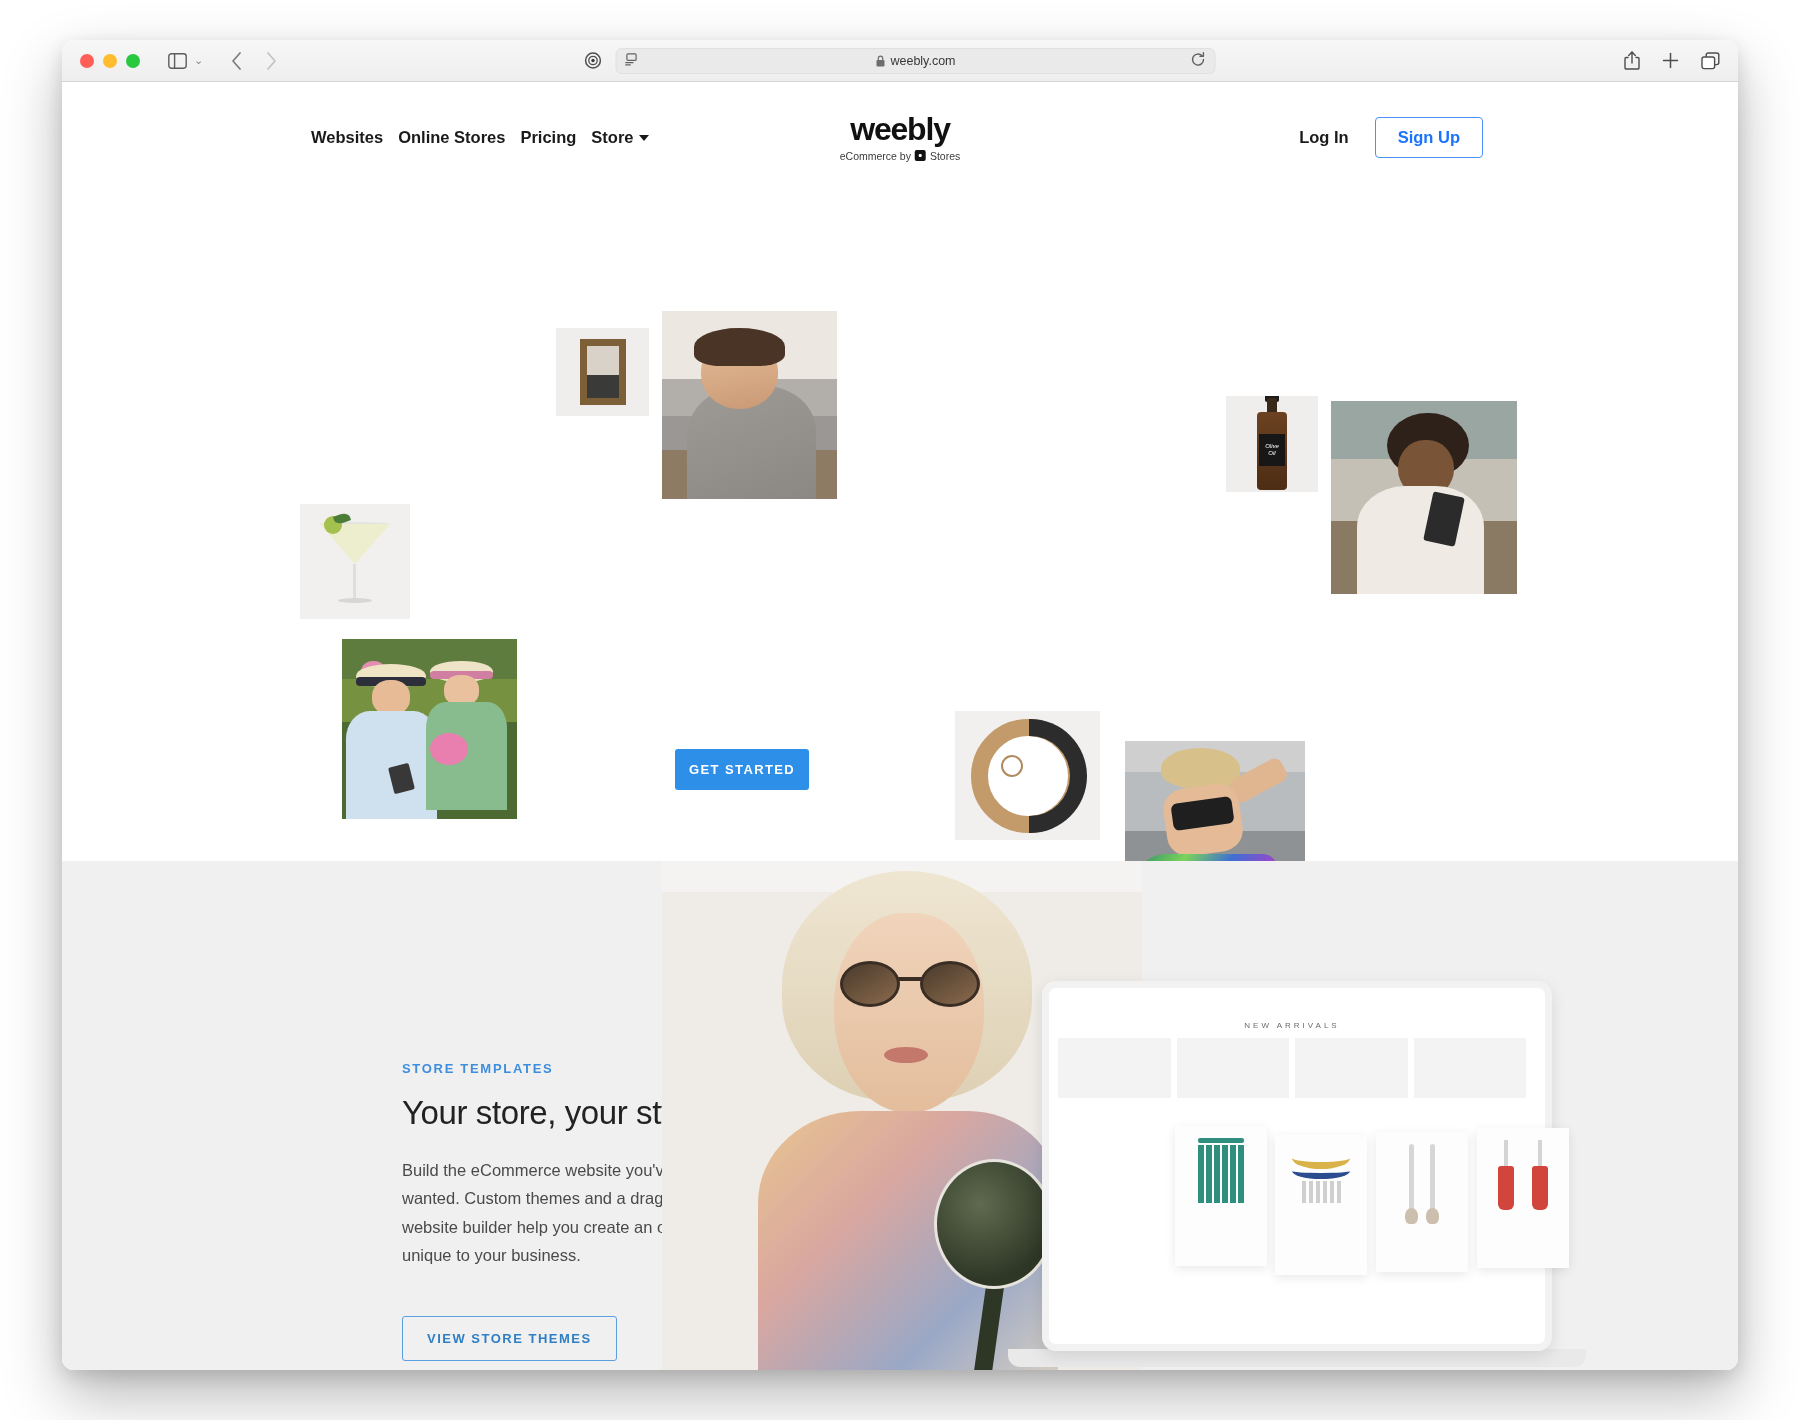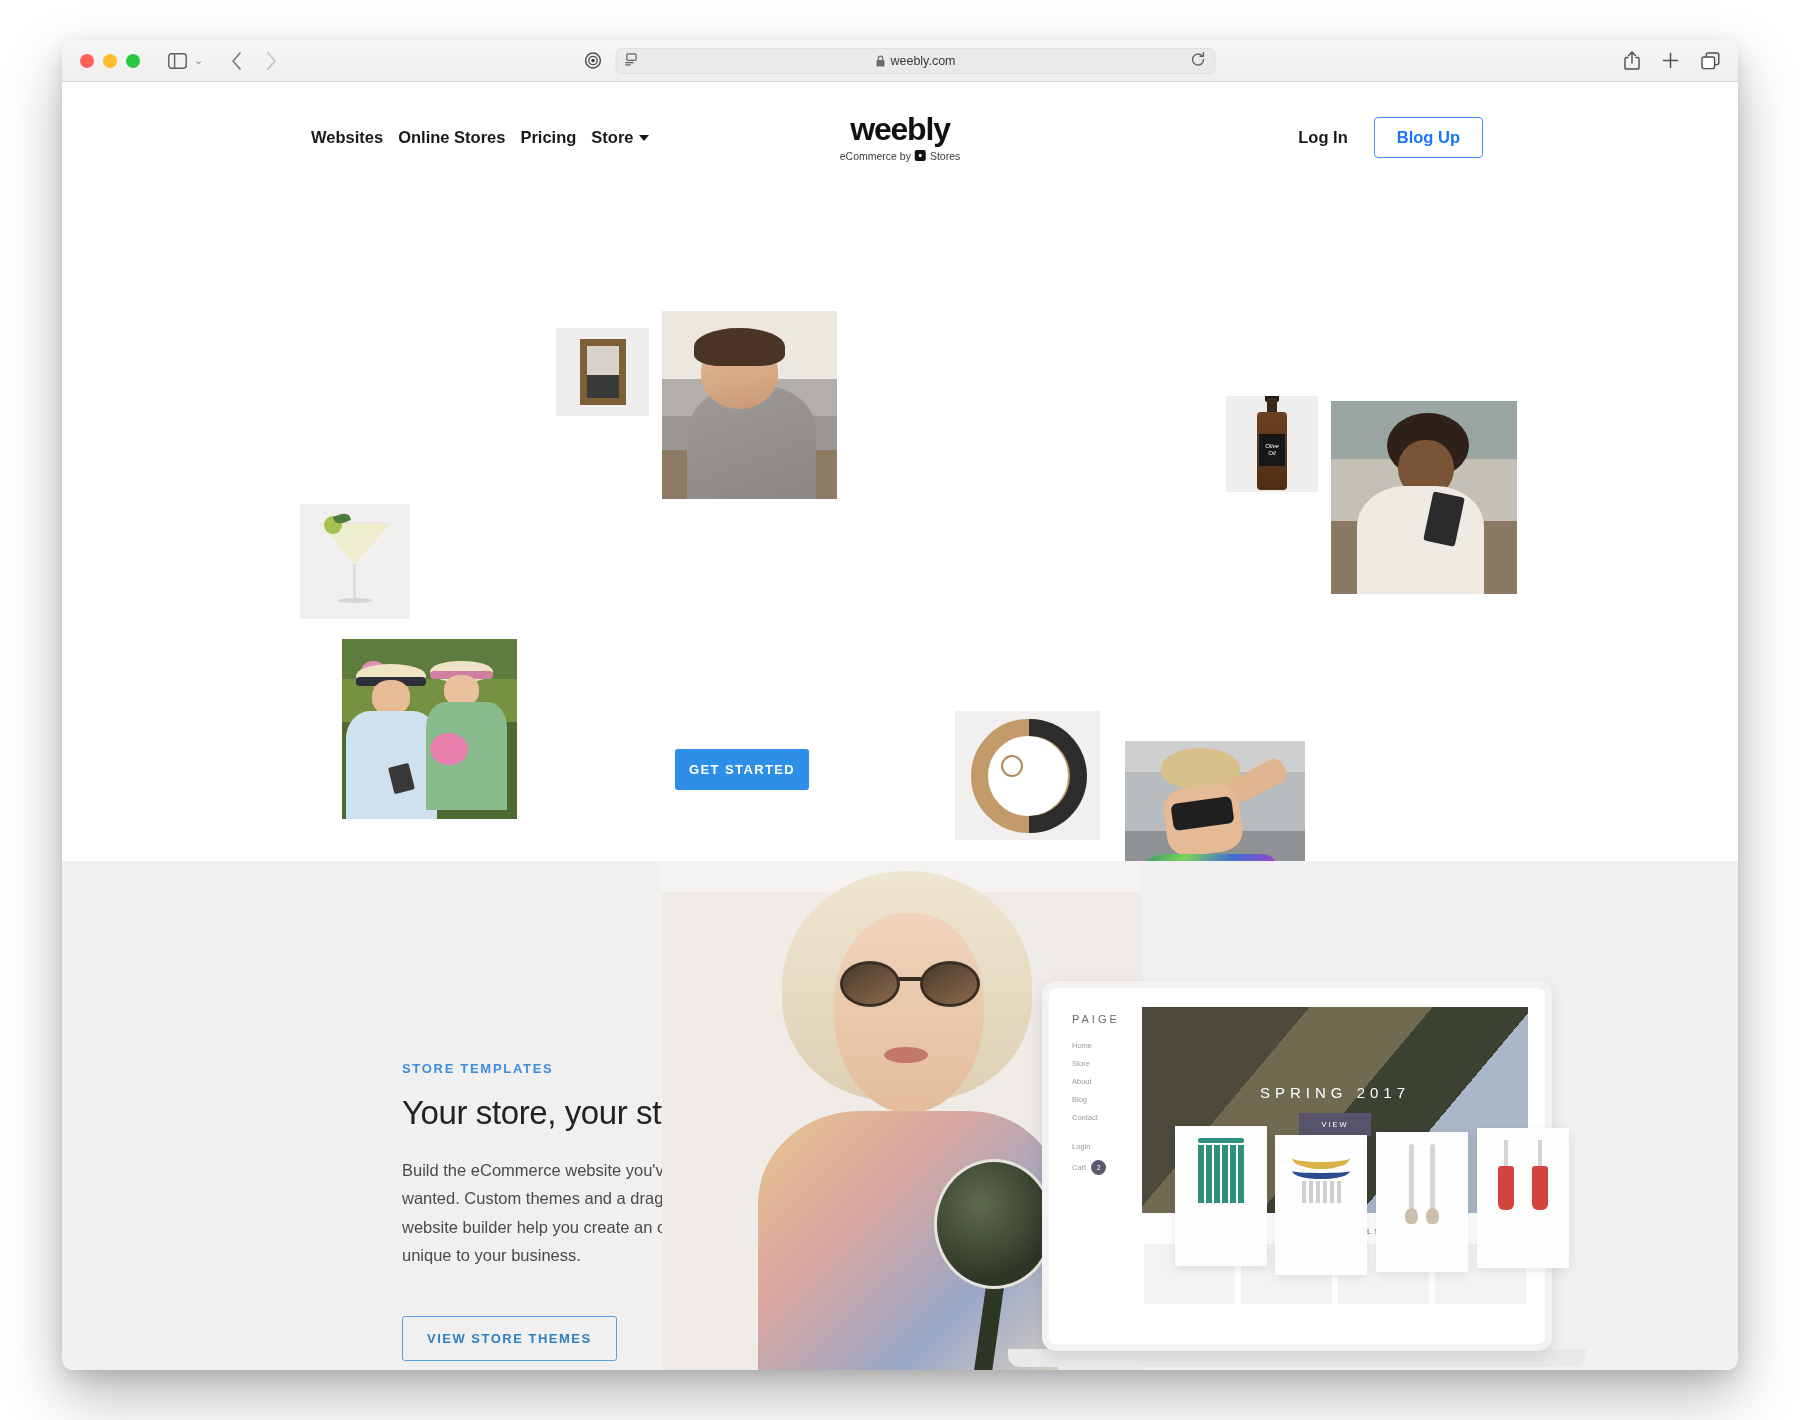--- a/index.html
+++ b/index.html
@@ -536,21 +536,21 @@
           <span>eCommerce by</span>
           <span class="sq-mark">
               <i></i>
             </span>
           <span>Stores</span>
         </div>
       </div>
 
       <div class="nav-right">
         <span class="login-link">Log In</span>
-        <button class="signup-btn">Blog Up</button>
+        <button class="signup-btn">Sign Up</button>
       </div>
     </div>
 
     <div class="hero">
 
       <div class="tile prod" style="left:494px; top:157px; width:93px; height:88px; background:#efeeec;">
         <div class="frame-outer">
             <div class="frame-inner"></div>
           </div>
       </div>
@@ -642,42 +642,21 @@
         <div class="lipsM"></div>
         <div class="topM"></div>
         <div class="mirror-handle"></div>
         <div class="mirror"></div>
       </div>
 
       <div class="laptop">
         <div class="base"></div>
         <div class="lid">
           <div class="screen">
-            <div class="sp-side">
-              <div class="sp-brand">PAIGE</div>
-              <div class="sp-links">
-                <span>Home</span>
-                <span>Store</span>
-                <span>About</span>
-                <span>Blog</span>
-                <span>Contact</span>
-              </div>
-              <div class="sp-account">
-                <span>Login</span>
-                <span class="sp-cart">
-                  <span>Cart</span>
-                  <span class="badge">2</span>
-                </span>
-              </div>
-            </div>
             <div class="sp-main">
-              <div class="sp-hero">
-                <div class="sp-hero-title">SPRING 2017</div>
-                <div class="sp-hero-btn">VIEW</div>
-              </div>
               <div class="sp-arrivals">NEW ARRIVALS</div>
               <div class="sp-grid">
                 <div class="sp-cell"></div>
                 <div class="sp-cell"></div>
                 <div class="sp-cell"></div>
                 <div class="sp-cell"></div>
               </div>
             </div>
           </div>
         </div>

